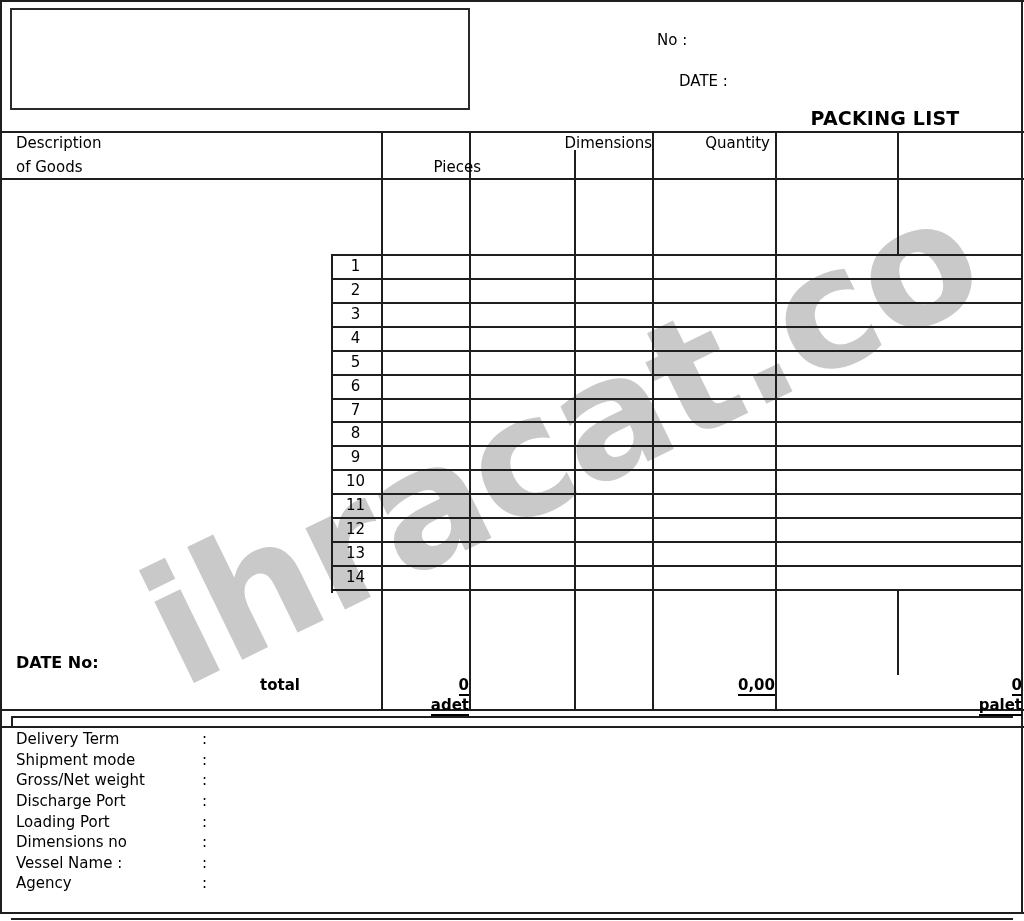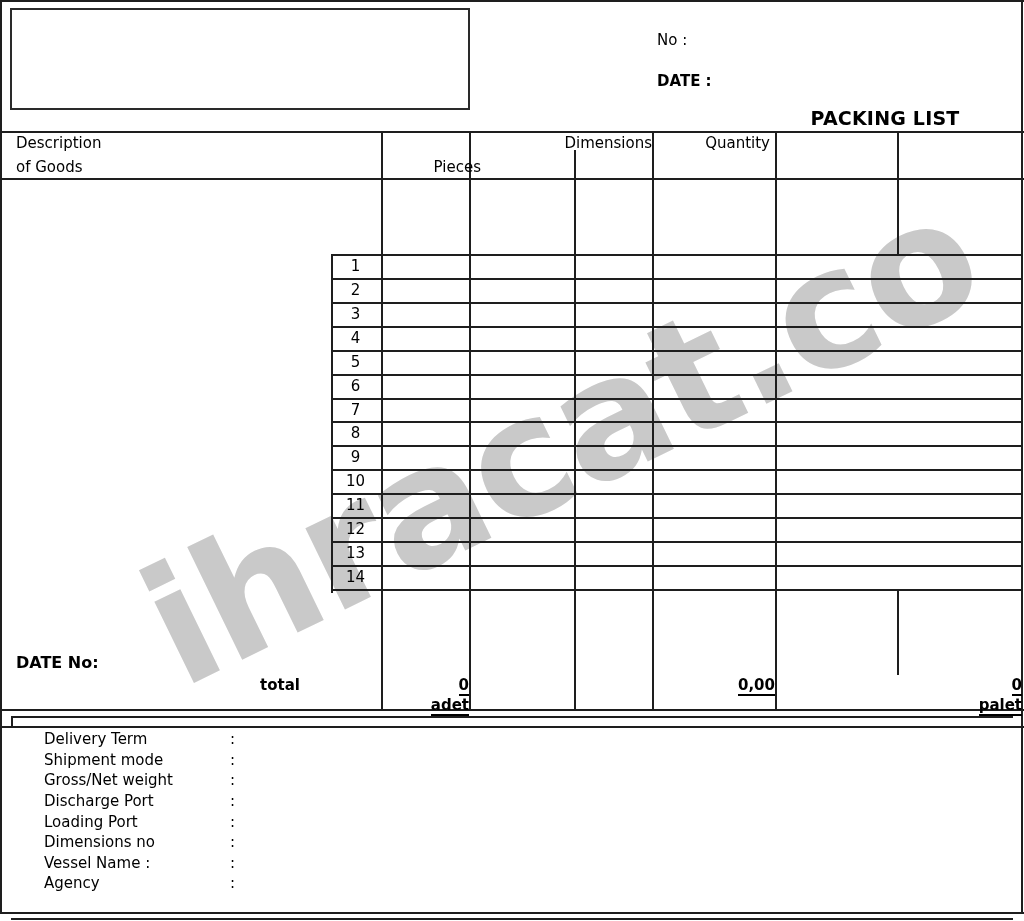--- a/index.html
+++ b/index.html
@@ -42,37 +42,37 @@
   .num-row{flex:1;border-top:2px solid var(--line);display:flex;}
   .num-cell{width:49px;text-align:center;font-size:15px;line-height:20px;color:var(--text);}
 
   
   .tot-val{display:inline-block;border-bottom:2px solid #000;line-height:17px;}
   .tot-stack{line-height:19px;}
 
   
   #footer-fields{position:absolute;left:16px;top:729px;z-index:3;}
   .footer-row{height:20.6px;display:flex;align-items:center;font-size:15px;}
-  .footer-row .flabel{width:186px;margin-left:28px;}
+  .footer-row .flabel{width:186px;}
 </style>
 </head>
 <body>
 
 <div class="page">
 
   <div class="watermark" style="color: rgb(201, 201, 201);">ihracat.co</div>
 
   <div class="hline" style="left:0;top:0;width:1024px;"></div>
   <div class="vline" style="left:0;top:0;height:914px;"></div>
   <div class="vline" style="left:1021px;top:0;height:914px;"></div>
 
   <div class="logo-box"></div>
 
   <div class="txt" style="left:657px;top:31px;">No :</div>
-  <div class="txt" style="left:657px;top:72px;font-weight:bold;">DATE :</div>
+  <div class="txt" style="left:679px;top:72px;">DATE :</div>
   <div class="txt title right" style="left:790px;top:107px;width:190px;">PACKING LIST</div>
 
   <div class="hline" style="left:0;top:131px;width:1024px;"></div>
   <div class="hline" style="left:0;top:178px;width:1024px;"></div>
   <div class="hline" style="left:0;top:709px;width:1024px;"></div>
 
   <div class="vline" style="left:381px;top:131px;height:580px;"></div>
   <div class="vline" style="left:469px;top:131px;height:580px;"></div>
   <div class="vline" style="left:574px;top:150px;height:561px;"></div>
   <div class="vline" style="left:652px;top:131px;height:580px;"></div>

